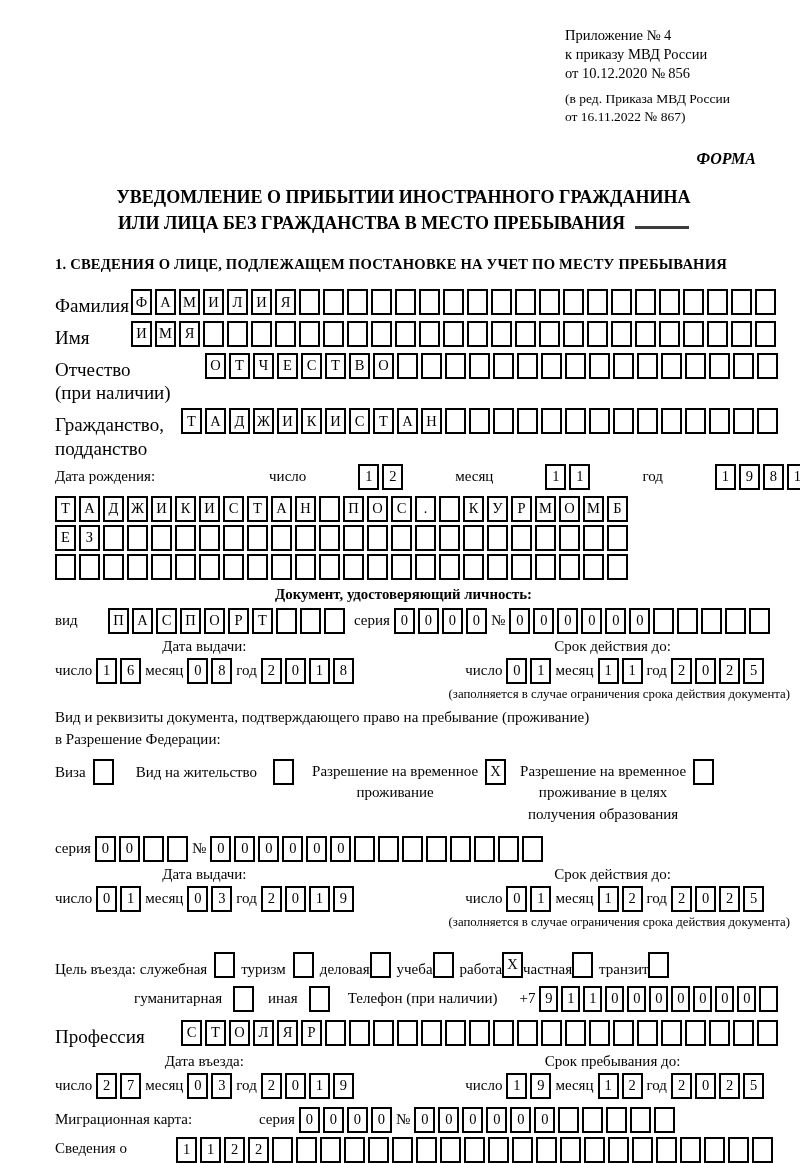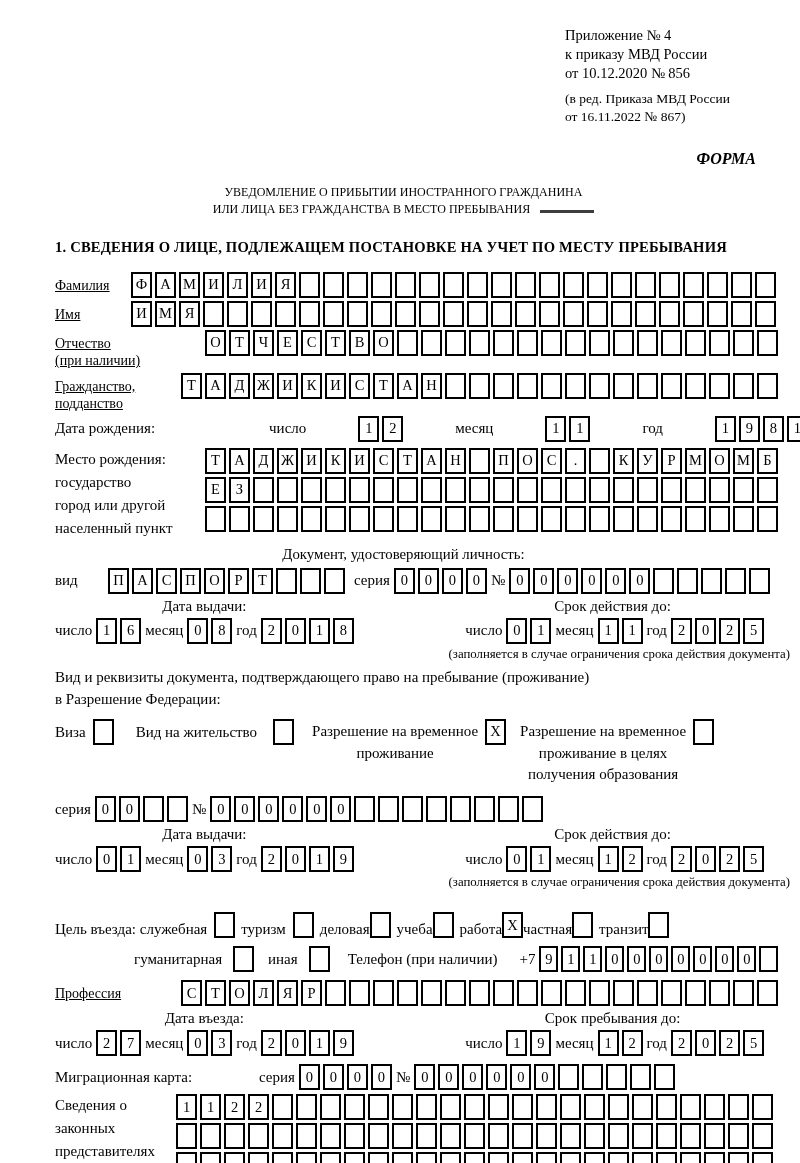--- a/index.html
+++ b/index.html
@@ -5,40 +5,40 @@
   * { box-sizing: border-box; }
   html,body { margin:0; padding:0; background:#fff; }
   body { font-family:"Liberation Serif", serif; color:#000; }
   .page { position:relative; width:800px; height:1163px; padding:26px 8px 10px 55px; overflow:hidden; background:#fff; }
 
   
   .hdr { margin-left:510px; font-size:14.5px; line-height:1.32; }
   .hdr .ed { margin-top:7px; font-size:13.5px; }
   .forma { text-align:right; padding-right:36px; font-weight:bold; font-size:16px; margin-top:24px;font-style:italic; }
 
-  .title { text-align:center; font-weight:normal; font-size:12px; line-height:1.45; margin-top:16px; margin-right:40px; }
+  .title { text-align:center; font-weight:bold; font-size:18px; line-height:1.45; margin-top:16px; margin-right:40px; }
   .t-underline { display:inline-block; width:54px; border-bottom:3px solid #3d3d3d; height:12px; margin-left:10px; }
 
   .sec1 { font-weight:bold; font-size:14.6px; margin:20px 0 16px; letter-spacing:.2px; }
 
   
   .frow { display:flex; align-items:flex-start; margin-bottom:3px; }
-  .lbl { font-size:14px; line-height:1.25; padding-top:5px; flex:none;text-decoration:underline; }
+  .lbl { font-size:19px; line-height:1.25; padding-top:5px; flex:none; }
   .lbl2 { font-size:15px; line-height:23px; flex:none; }
   .w76 { width:76px; } .w126 { width:126px; } .w150 { width:150px; } .w121 { width:121px; }
   .cells { display:flex; gap:3px; flex:none; }
   .cell { width:21px; height:26px; flex:none; border:2px solid #000; display:inline-flex; align-items:center; justify-content:center; font-size:14.5px; background:#fff; }
   .tight .cell { width:19px; }
   .cellcol { display:flex; flex-direction:column; gap:3px; }
 
   .inline-row { display:flex; align-items:center; font-size:15px; margin-bottom:3px; }
   .inline-row .txt { padding:0 4px; flex:none; }
   .gap6 { width:6px; flex:none; } .gap10 { width:10px; flex:none; } .gap14 { width:14px; flex:none; }
 
-  .doc-title { text-align:center; font-weight:normal; font-size:14.8px; margin:6px 40px 5px 0; }
+  .doc-title { text-align:center; font-weight:bold; font-size:14.8px; margin:6px 40px 5px 0; }
 
   .daterow { display:flex; margin-top:4px; }
   .dgrp { }
   .dgrp .dcap { text-align:center; font-size:15px; margin-bottom:3px; }
   .dline { display:flex; align-items:center; }
   .dline .txt { padding:0 4px; font-size:15px; flex:none; }
   .dgrp.right { margin-left:auto; margin-right:28px; }
   .dnote { text-align:right; font-size:12.8px; padding-right:2px; margin-top:3px; margin-bottom:4px; }
 
   .plain { font-size:15px; line-height:1.5; }
@@ -232,26 +232,20 @@
     <span class="cells">
         <span class="cell">X</span>
       </span>
     <span class="txt" style="padding-left:12px;">женский</span>
     <span class="cells">
         <span class="cell"></span>
       </span>
   </div>
 
   <div class="frow" style="margin-top:6px;">
-    <span class="lbl2 w150">
-      <span>Место рождения:</span><br>
-      <span>государство</span><br>
-      <span>город или другой</span><br>
-      <span>населенный пункт</span>
-    </span>
     <span class="cellcol">
       <span class="cells">
           <span class="cell">Т</span>
           <span class="cell">А</span>
           <span class="cell">Д</span>
           <span class="cell">Ж</span>
           <span class="cell">И</span>
           <span class="cell">К</span>
           <span class="cell">И</span>
           <span class="cell">С</span>

